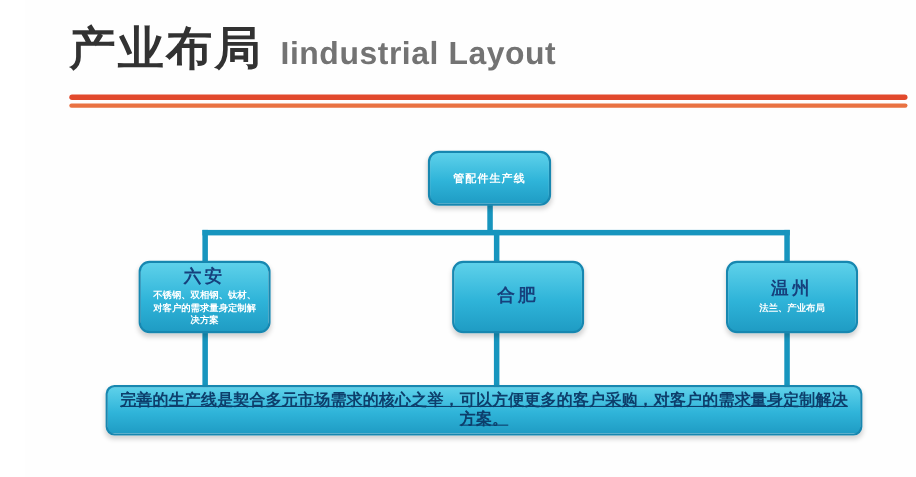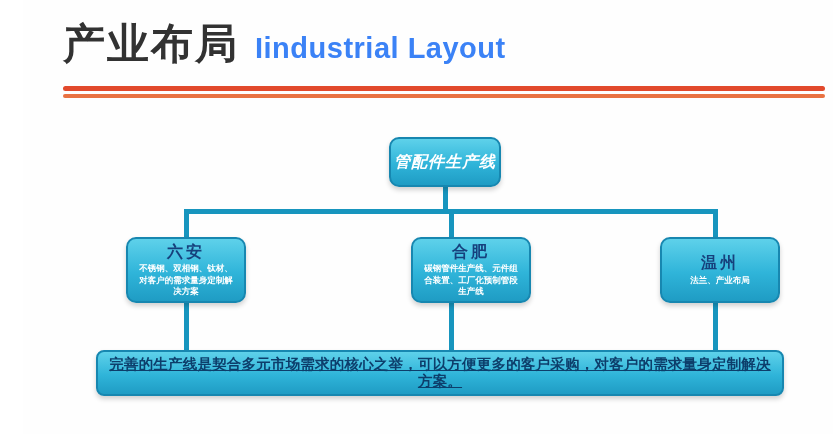--- a/index.html
+++ b/index.html
@@ -13,39 +13,39 @@
   }
   .header{
     position:absolute;left:40px;top:16px;
     display:flex;align-items:baseline;gap:16px;
     white-space:nowrap;
   }
   .title-cn{
     font-size:42px;font-weight:bold;color:#323232;letter-spacing:2px;
   }
   .title-en{
-    font-size:29px;font-weight:bold;color:#3b82f6;letter-spacing:0.5px;
+    font-size:29px;font-weight:bold;color:#737373;letter-spacing:0.5px;
   }
   .rules{position:absolute;left:40px;top:86px;width:762px;}
   .rule-top{height:5px;background:#e2492c;border-radius:3px;}
   .rule-bot{height:4px;background:#e86a38;border-radius:3px;margin-top:3px;opacity:0.95;}
 
   .conn{position:absolute;background:#1795be;z-index:1;}
 
   .node{
     position:absolute;z-index:2;
     background:linear-gradient(180deg,#5ed1ea 0%,#2fb4d9 55%,#1f9cc4 100%);
     border:2px solid #1787b0;border-radius:10px;
     box-shadow:0 3px 5px rgba(0,0,0,0.18);
     box-sizing:border-box;
     display:flex;flex-direction:column;align-items:center;justify-content:center;
     text-align:center;
   }
   .node-root{left:366px;top:137px;width:112px;height:50px;}
-  .root-label{color:#ffffff;font-weight:bold;font-size:16px;letter-spacing:1px;font-style:italic;}
+  .root-label{color:#ffffff;font-weight:bold;font-size:10px;letter-spacing:1px;}
 
   .branch{width:120px;height:66px;top:237px;padding:4px 4px;}
   .branch-1{left:103px;}
   .branch-2{left:388px;}
   .branch-3{left:637px;}
   .branch-name{
     color:#16407c;font-weight:bold;font-size:16px;letter-spacing:3px;line-height:1.1;
   }
   .branch-desc{
     margin-top:3px;color:#ffffff;font-weight:bold;font-size:8.5px;line-height:1.35;
@@ -88,21 +88,20 @@
     <span class="root-label">管配件生产线</span>
   </div>
 
   <div class="node branch branch-1">
     <div class="branch-name">六安</div>
     <div class="branch-desc">不锈钢、双相钢、钛材、对客户的需求量身定制解决方案</div>
   </div>
 
   <div class="node branch branch-2">
     <div class="branch-name">合肥</div>
-    <div class="branch-desc">碳钢管件生产线、元件组合装置、工厂化预制管段生产线</div>
   </div>
 
   <div class="node branch branch-3">
     <div class="branch-name">温州</div>
     <div class="branch-desc">法兰、产业布局</div>
   </div>
 
   <div class="node summary-bar">
     <span class="summary-text">完善的生产线是契合多元市场需求的核心之举，可以方便更多的客户采购，对客户的需求量身定制解决方案。</span>
   </div>

